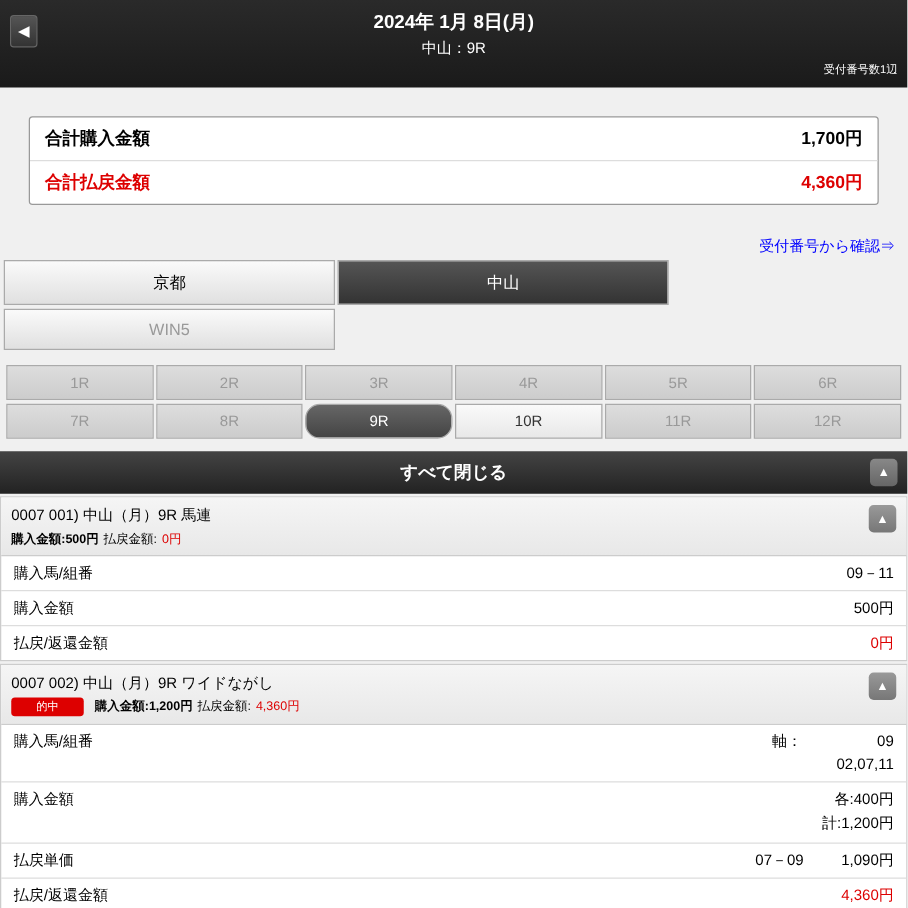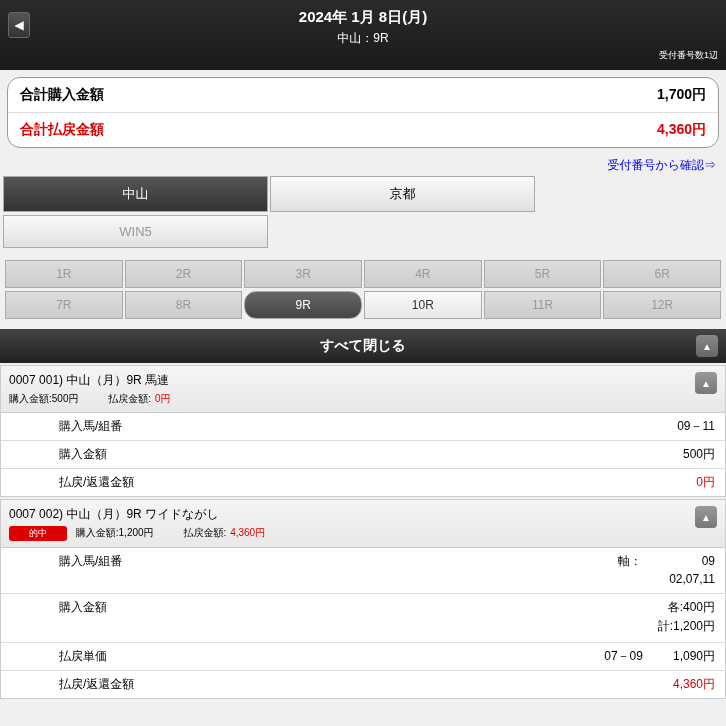--- a/index.html
+++ b/index.html
@@ -4,21 +4,21 @@
   <style>
     * { margin: 0; padding: 0; box-sizing: border-box; font-family: "Hiragino Sans", "Meiryo", sans-serif; }
     body { background: #f0f0f0; width: 726px; }
     
     .header { background: linear-gradient(#2a2a2a, #1a1a1a); color: white; padding: 8px; position: relative; }
     .back-btn { position: absolute; left: 8px; top: 12px; width: 22px; height: 26px; background: linear-gradient(#555, #333); border: 1px solid #666; border-radius: 3px; display: flex; align-items: center; justify-content: center; color: white; font-size: 12px; cursor: pointer; }
     .header-date { text-align: center; font-size: 15px; font-weight: bold; }
     .header-race { text-align: center; font-size: 12px; margin-top: 3px; }
     .header-sub { text-align: right; font-size: 9px; margin-top: 2px; }
     
-    .summary-box { background: white; border: 1px solid #999; margin: 7px; border-radius: 13px; }
+    .summary-box { background: white; border: 1px solid #999; margin: 23px; border-radius: 3px; }
     .summary-row { display: flex; padding: 8px 12px; border-bottom: 1px solid #ddd; font-size: 14px; }
     .summary-row:last-child { border-bottom: none; }
     .summary-label { flex: 1; font-weight: bold; }
     .summary-value { font-weight: bold; }
     .red { color: #d00; }
     
     .confirm-link { text-align: right; padding: 2px 10px; color: #00f; font-size: 12px; }
     
     .tabs { display: flex; gap: 2px; padding: 0 3px; }
     .tab { flex: 1; padding: 8px; text-align: center; font-size: 13px; background: linear-gradient(#fafafa, #e0e0e0); border: 1px solid #aaa; cursor: pointer; max-width: 265px; }
@@ -36,27 +36,27 @@
     .race-tabs2 { margin-top: 3px; }
     
     .collapse-bar { background: linear-gradient(#444, #222); color: white; text-align: center; padding: 8px; margin-top: 10px; font-size: 14px; font-weight: bold; position: relative; cursor: pointer; }
     .collapse-btn { position: absolute; right: 8px; top: 50%; transform: translateY(-50%); width: 22px; height: 22px; background: linear-gradient(#888, #666); border-radius: 4px; display: flex; align-items: center; justify-content: center; font-size: 10px; }
     
     .bet-block { background: white; border: 1px solid #ccc; margin-top: 2px; }
     .bet-header { background: linear-gradient(#f5f5f5, #e8e8e8); padding: 6px 8px; font-size: 12px; border-bottom: 1px solid #ccc; position: relative; display: flex; align-items: flex-start; }
     .bet-title { flex: 1; }
     .bet-sub { font-size: 10px; margin-top: 3px; }
     .bet-sub .label { margin-right: 4px; }
-    .bet-sub .val { margin-right: 27px; }
+    .bet-sub .val { margin-right: 1px; font-weight: bold; }
     .hit-badge { background: #d00; color: white; padding: 1px 20px; border-radius: 3px; font-size: 9px; margin-right: 6px; display: inline-block; }
     .toggle-btn { width: 22px; height: 22px; background: linear-gradient(#999, #777); border-radius: 4px; display: flex; align-items: center; justify-content: center; font-size: 10px; color: white; cursor: pointer; }
     
     .detail-row { display: flex; border-bottom: 1px solid #ddd; font-size: 12px; padding: 5px 10px; }
     .detail-row:last-child { border-bottom: none; }
-    .detail-label { flex: 1; margin-left: 48px; }
+    .detail-label { flex: 1; }
     .detail-val { text-align: left; }
     .detail-val-multi { text-align: right; }
     .detail-val-multi div { margin-bottom: 2px; }
     .detail-mid { flex: 0 0 auto; margin-right: 30px; }
   </style>
 </head>
 <body>
 
 <div class="header">
   <div class="back-btn">◀</div>
@@ -72,22 +72,22 @@
   </div>
   <div class="summary-row">
     <div class="summary-label red">合計払戻金額</div>
     <div class="summary-value red">4,360円</div>
   </div>
 </div>
 
 <div class="confirm-link">受付番号から確認⇒</div>
 
 <div class="tabs">
+  <div class="tab">京都</div>
   <div class="tab active">中山</div>
-  <div class="tab">京都</div>
 </div>
 <div class="tabs tabs2">
   <div class="tab win5">WIN5</div>
 </div>
 
 <div class="spacer"></div>
 
 <div class="race-tabs">
   <div class="race-tab">1R</div>
   <div class="race-tab">2R</div>

